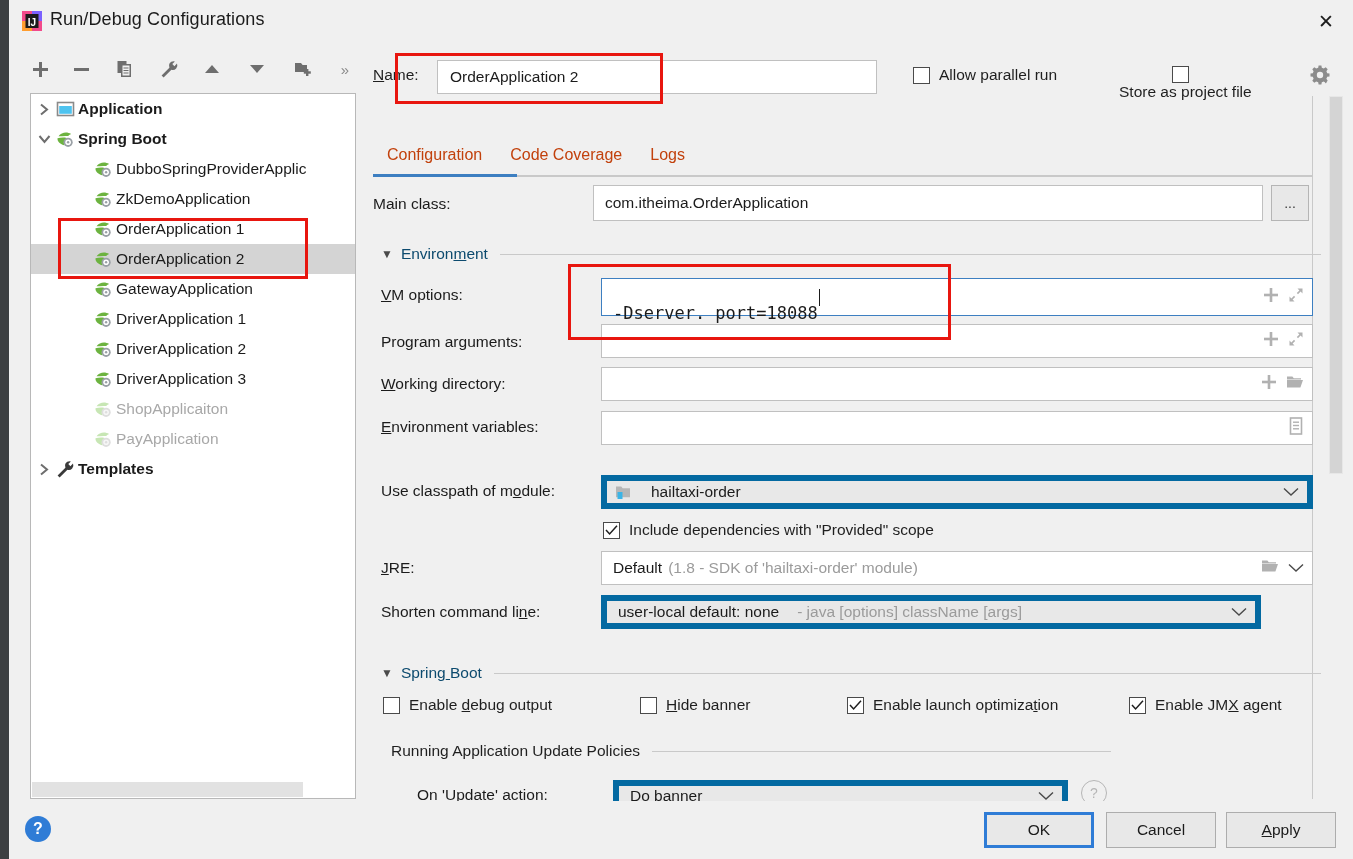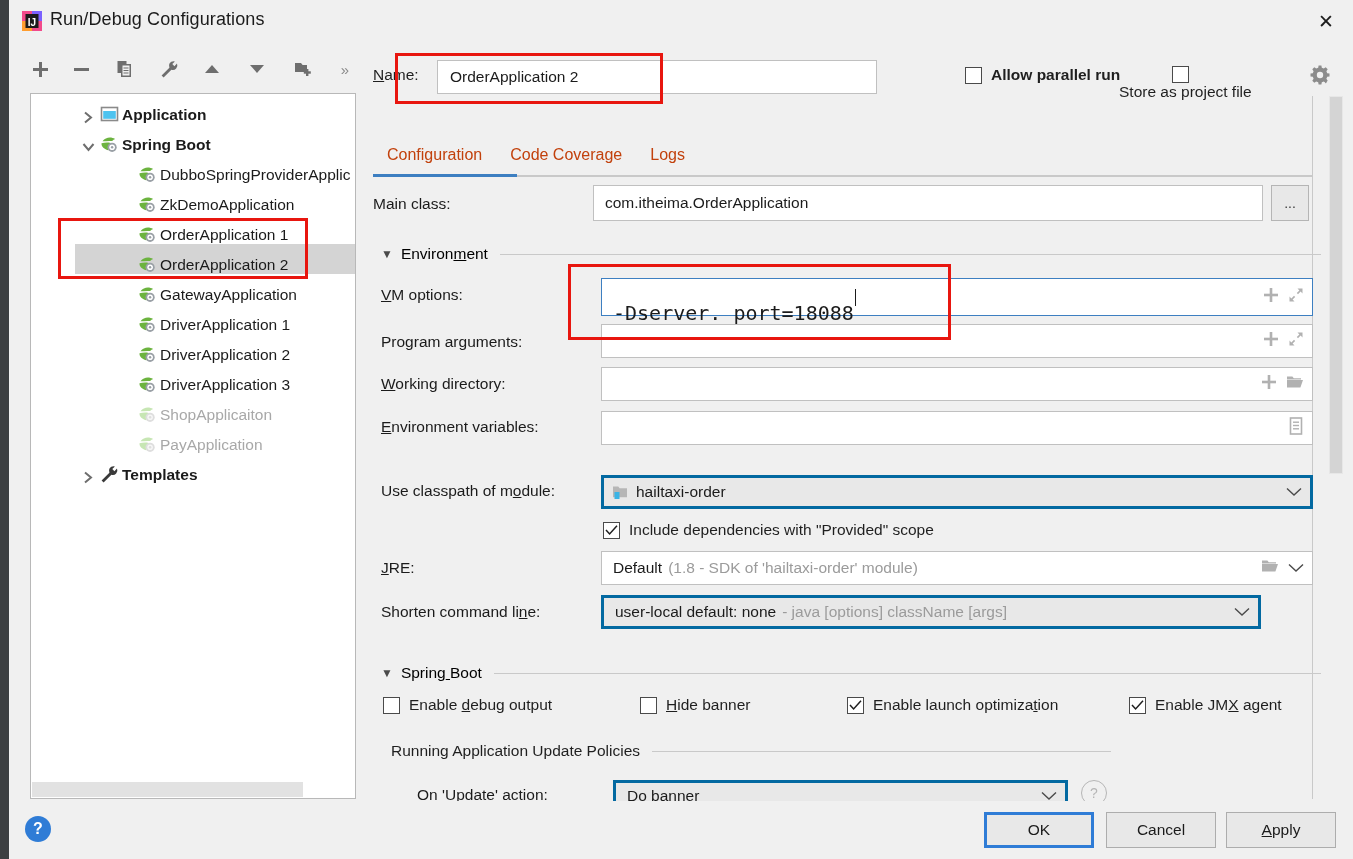--- a/index.html
+++ b/index.html
@@ -56,23 +56,22 @@
   
   .tree-wrap {
     position: absolute; left: 21px; top: 93px;
     width: 326px; height: 706px;
     background: #ffffff;
     border: 1px solid #b8b8b8;
     box-sizing: border-box;
     overflow: hidden;
   }
   .tree-row {
-    position: relative; height: 30px; display: flex; align-items: flex-end;
+    position: relative; height: 30px; display: flex; align-items: center;
     white-space: nowrap;
-    margin-left: 44px;
   }
   .tree-row.selected { background: #d4d4d4; }
   .tw {
     width: 13px; height: 13px; margin-left: 7px; margin-right: 5px;
     display: inline-flex; align-items: center; justify-content: center;
     color: #6e6e6e; flex: none;
   }
   .tw.empty { visibility: hidden; }
   .ticon { width: 19px; height: 19px; flex: none; margin-right: 3px; }
   .tlabel { font-size: 15.5px; color: #1b1b1b; }
@@ -123,43 +122,43 @@
   }
 
   
   .flabel { position: absolute; font-size: 15.5px; color: #1b1b1b; }
   .ffield {
     position: absolute; background: #fff; border: 1px solid #c0c0c0;
     box-sizing: border-box; display: flex; align-items: center;
     padding-left: 11px; font-size: 15.5px; color: #1b1b1b;
   }
   .ffield.focused { border: 1.6px solid #3d7fc1; }
-  .ffield.combo { background: #e8e8e8; border: 3px solid #0369a1; }
+  .ffield.combo { background: #e8e8e8; border: 6px solid #0369a1; gap: 12px; }
   .ffield .icons {
     position: absolute; right: 8px; top: 0; height: 100%;
     display: flex; align-items: center; gap: 9px; color: #b1b1b1;
   }
-  .mono { font-family: "DejaVu Sans Mono", monospace; font-size: 20px; margin-top: 32px; }
+  .mono { font-family: "DejaVu Sans Mono", monospace; font-size: 17px; margin-top: 32px; }
   .caret {
     display:inline-block; width:1px; height:17px; background:#1b1b1b;
     margin-left:1px; vertical-align:-3px;
   }
   .btn-ellipsis {
     position: absolute; background: #e8e8e8; border: 1px solid #b5b5b5;
     box-sizing: border-box; display:flex; align-items:center; justify-content:center;
     color:#3a3a3a; font-size: 14px;
   }
   .hint { color: #9b9b9b; }
 
   
   .section {
     position: absolute; display: flex; align-items: center; width: 940px;
   }
   .section .tri { color: #4a4a4a; font-size: 12px; margin-right: 8px; }
-  .section .stitle { font-size: 15.5px; color: #000000; white-space: nowrap; }
+  .section .stitle { font-size: 15.5px; color: #0c4a6e; white-space: nowrap; }
   .section .sline { flex: 1; height: 1px; background: #c9c9c9; margin-left: 12px; }
 
   .group-title-plain {
     position:absolute; display:flex; align-items:center; width: 720px;
   }
   .group-title-plain .stitle { font-size:15.5px; white-space:nowrap; }
   .group-title-plain .sline { flex:1; height:1px; background:#c9c9c9; margin-left:12px; }
 
   
   .vscroll {
@@ -500,21 +499,21 @@
       <div class="tree-hscroll">
         <div class="thumb"></div>
       </div>
     </div>
 
     <div class="name-label"><u class="mn">N</u>ame:</div>
     <div class="name-field">
       <span>OrderApplication 2</span>
     </div>
 
-    <div class="cb-row" style="left:956px; top:66px;font-weight:bold;">
+    <div class="cb-row" style="left:904px; top:66px;">
       <span class="cbox"></span>
       <span>Allow parallel run</span>
     </div>
     <div class="cb-row" style="left:1110px; top:66px;flex-direction:column;">
       <span class="cbox"></span>
       <span>Store as project file</span>
     </div>
     <div class="gear-btn">
       <svg width="22" height="22" viewBox="0 0 22 22">
         <path d="M11 6.6a4.4 4.4 0 1 0 0 8.8 4.4 4.4 0 0 0 0-8.8zm0 6.4a2 2 0 1 1 0-4 2 2 0 0 1 0 4z" fill="#8c8c8c"></path>

